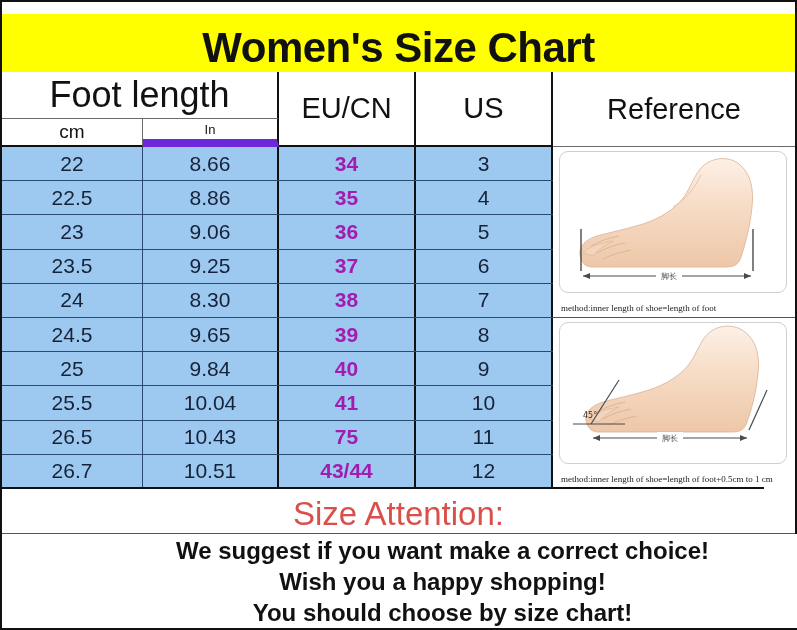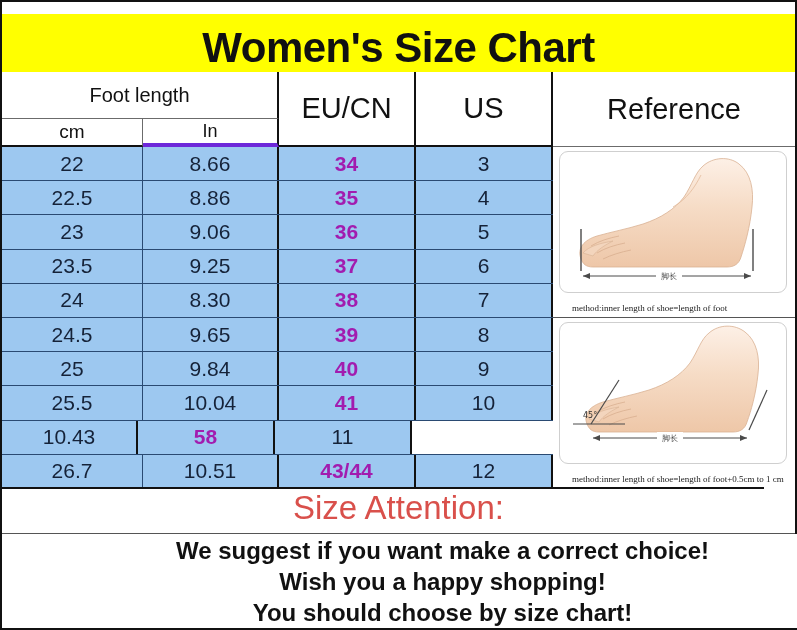--- a/index.html
+++ b/index.html
@@ -34,23 +34,23 @@
   
   .header-zone{
     position:absolute;left:0;top:70px;width:793px;height:75px;
   }
   .h-cell{
     position:absolute;box-sizing:border-box;
     background:#fff;
     display:flex;align-items:center;justify-content:center;
     color:#111;
   }
-  .h-footlen{left:0;top:0;width:277px;height:47px;border-right:2px solid #111;border-bottom:1px solid #6b6b6b;font-size:20px;}
+  .h-footlen{left:0;top:0;width:277px;height:47px;border-right:2px solid #111;border-bottom:1px solid #6b6b6b;font-size:36px;}
   .h-cm{left:0;top:47px;width:141px;height:28px;border-right:1px solid #6b6b6b;border-bottom:2px solid #111;font-size:19px;}
-  .h-in{left:141px;top:47px;width:136px;height:28px;border-right:2px solid #111;border-bottom:4px solid #6d28d9;font-size:18px;}
+  .h-in{left:141px;top:47px;width:136px;height:28px;border-right:2px solid #111;border-bottom:8px solid #6d28d9;font-size:13px;}
   .h-eu{left:277px;top:0;width:137px;height:75px;border-right:2px solid #111;border-bottom:2px solid #111;font-size:29px;}
   .h-us{left:414px;top:0;width:137px;height:75px;border-right:2px solid #111;border-bottom:2px solid #111;font-size:29px;}
   .h-ref{left:551px;top:0;width:242px;height:75px;border-bottom:1px solid #6b6b6b;font-size:29px;}
 
   
   .data-zone{
     position:absolute;left:0;top:145px;width:551px;height:342px;
   }
   .drow{
     display:flex;width:551px;height:34.2px;
@@ -77,37 +77,37 @@
     border-bottom:2px solid #111;
     box-sizing:border-box;
   }
   .ref-block{position:relative;width:242px;height:171px;box-sizing:border-box;}
   .ref-block.first{border-bottom:1px solid #555;}
   .ref-pic{
     position:relative;width:242px;height:150px;overflow:hidden;background:#fff;
   }
   .ref-cap{
     height:21px;width:242px;box-sizing:border-box;
-    padding-left:19px;
+    padding-left:8px;
     display:flex;align-items:center;
     font-family:"Liberation Serif","DejaVu Serif",serif;
     font-size:9px;color:#1a1a1a;white-space:nowrap;
   }
   .ref-frame{
     position:absolute;left:6px;top:4px;width:228px;height:142px;
     border:1px solid #cfcfcf;border-radius:9px;box-sizing:border-box;
   }
   .foot-svg{position:absolute;left:0;top:0;}
 
   
   .attn-bar{
     position:absolute;left:0;top:487px;width:793px;height:45px;
     box-sizing:border-box;
     border-bottom:1px solid #555;
-    display:flex;align-items:flex-start;justify-content:center;
+    display:flex;align-items:flex-end;justify-content:center;
     background:#fff;
   }
   .attn-text{font-size:33px;color:#D9504B;font-weight:400;}
   .notes{
     position:absolute;left:0;top:532px;width:793px;height:94px;
     display:flex;flex-direction:column;align-items:center;justify-content:center;
     background:#fff;
     padding-left:44px;
   }
   .note-line{
@@ -177,22 +177,23 @@
         <div class="dcell c-eu">40</div>
         <div class="dcell c-us">9</div>
       </div>
       <div class="drow">
         <div class="dcell c-cm">25.5</div>
         <div class="dcell c-in">10.04</div>
         <div class="dcell c-eu">41</div>
         <div class="dcell c-us">10</div>
       </div>
       <div class="drow">
+        <div class="dcell c-cm">26.5</div>
         <div class="dcell c-in">10.43</div>
-        <div class="dcell c-eu">58</div>
+        <div class="dcell c-eu">75</div>
         <div class="dcell c-us">11</div>
       </div>
       <div class="drow">
         <div class="dcell c-cm">26.7</div>
         <div class="dcell c-in">10.51</div>
         <div class="dcell c-eu">43/44</div>
         <div class="dcell c-us">12</div>
       </div>
     </div>
 

